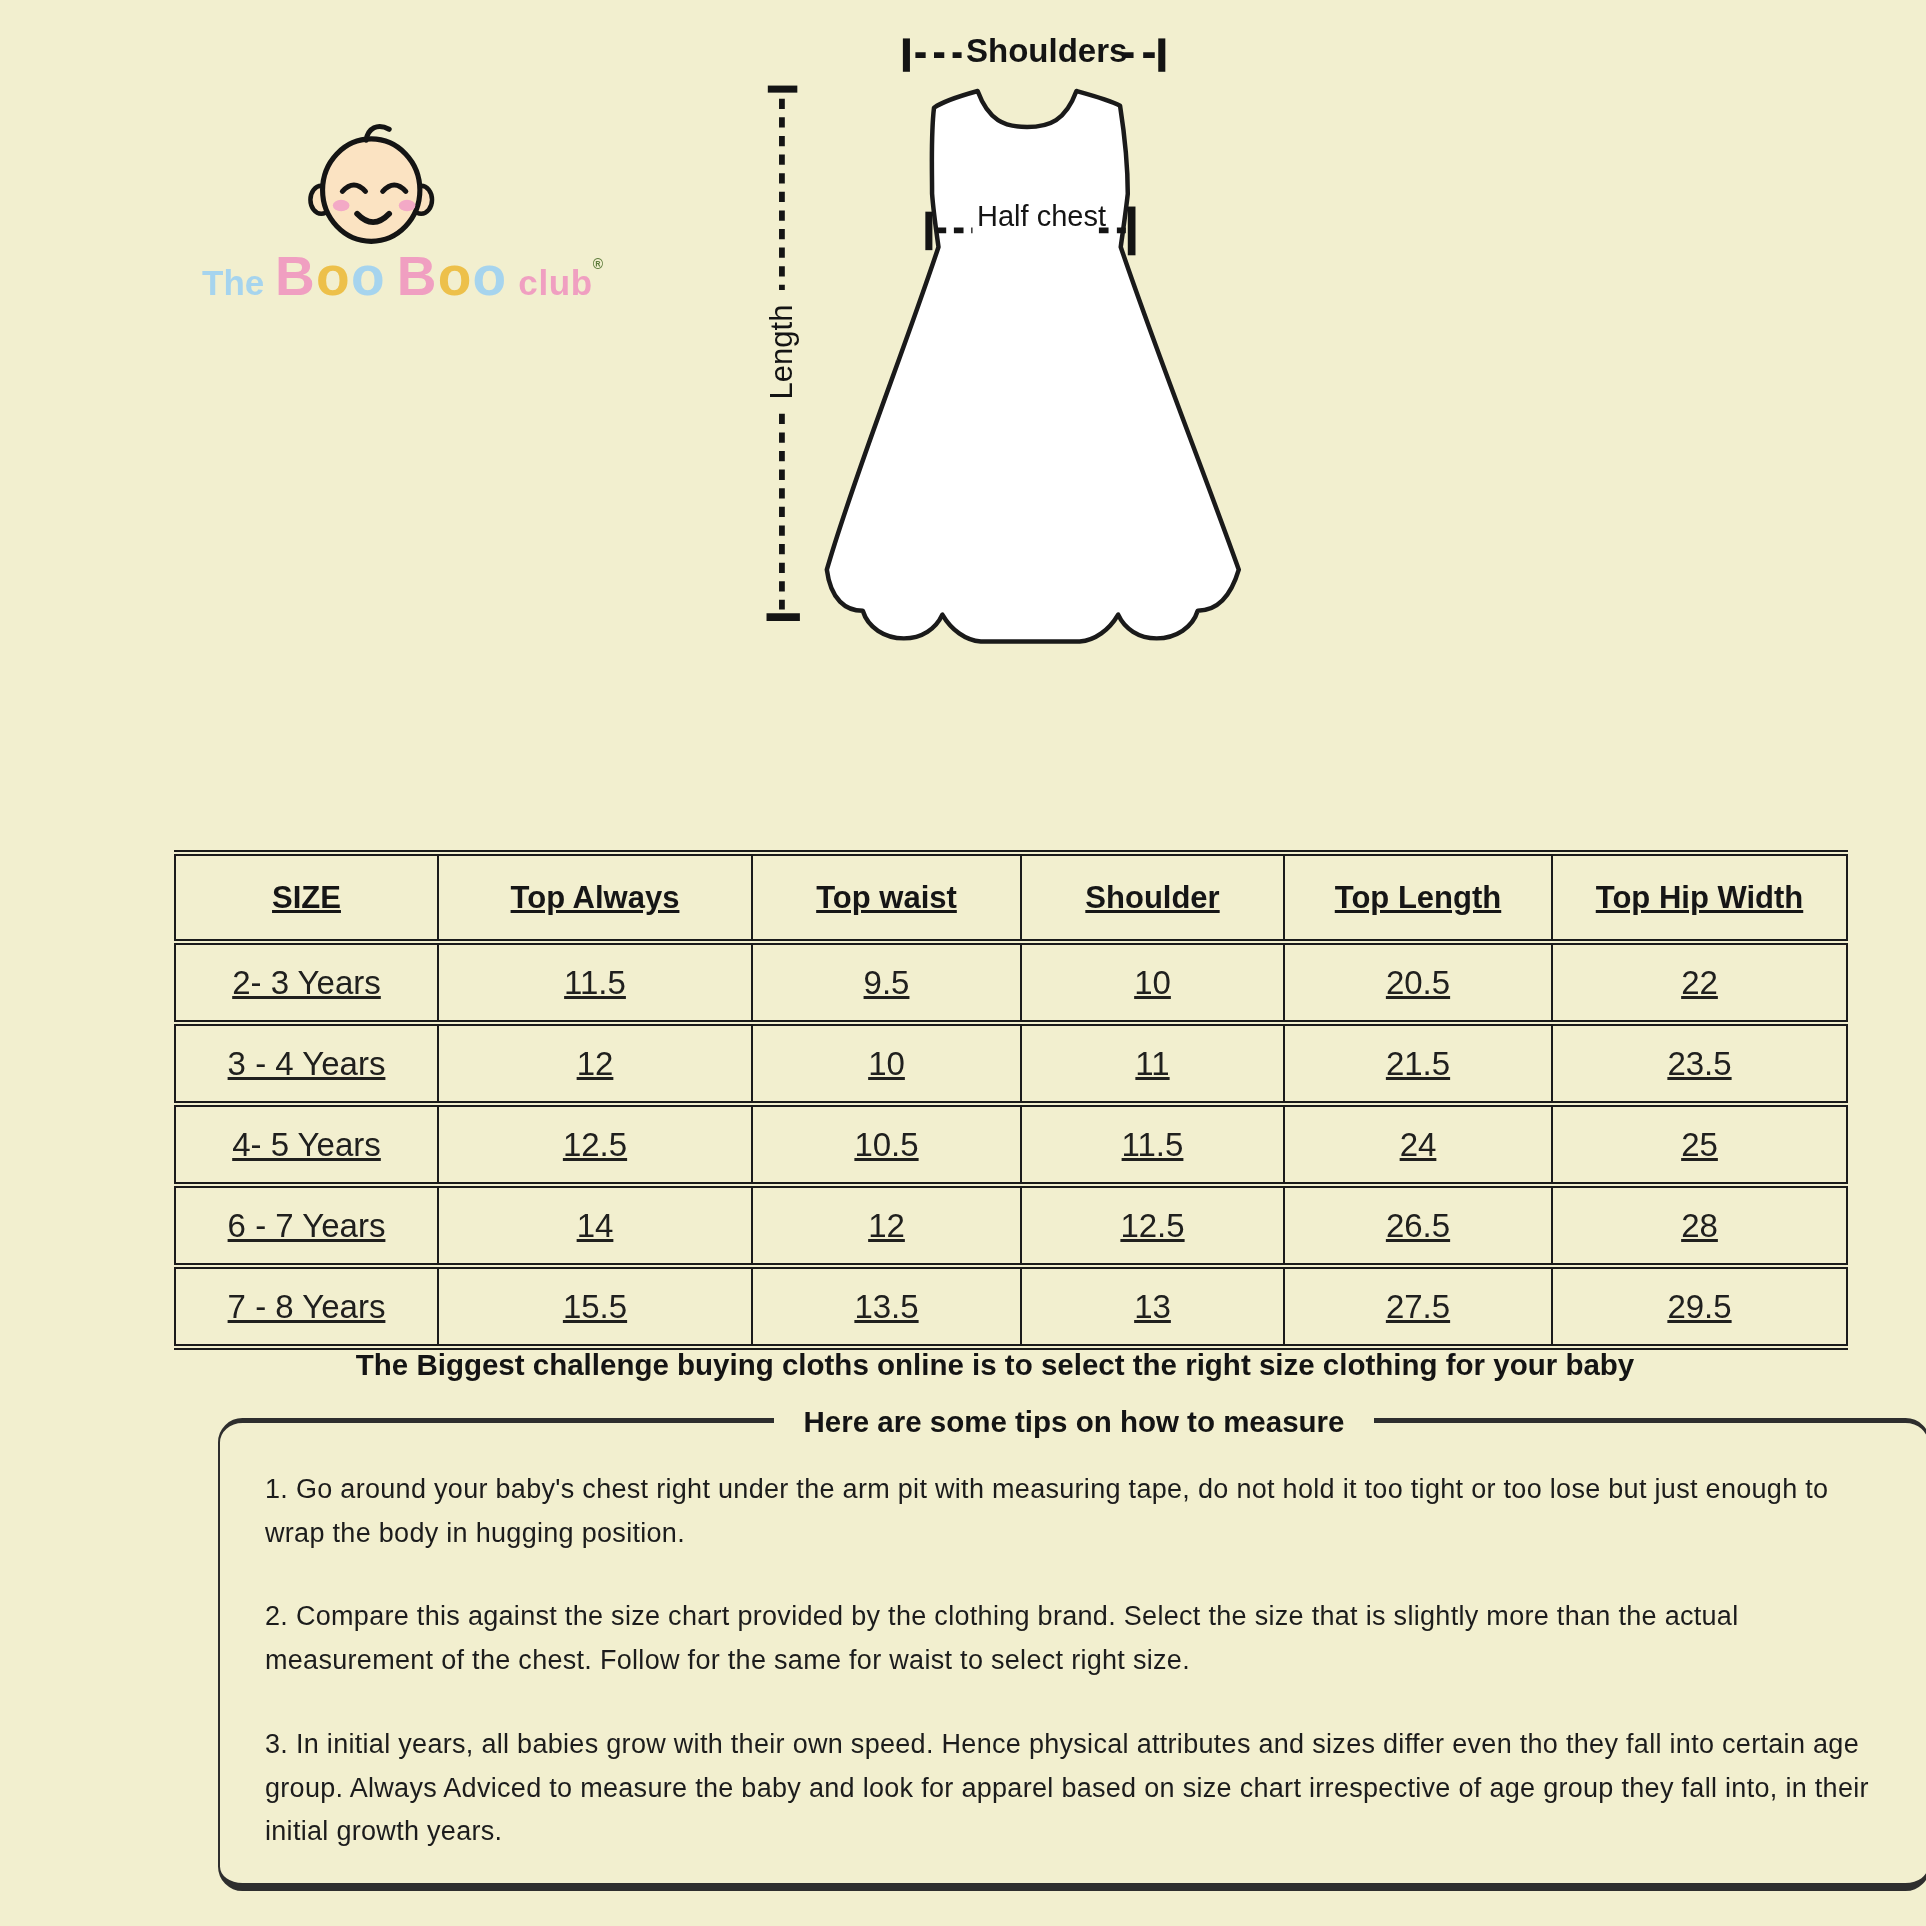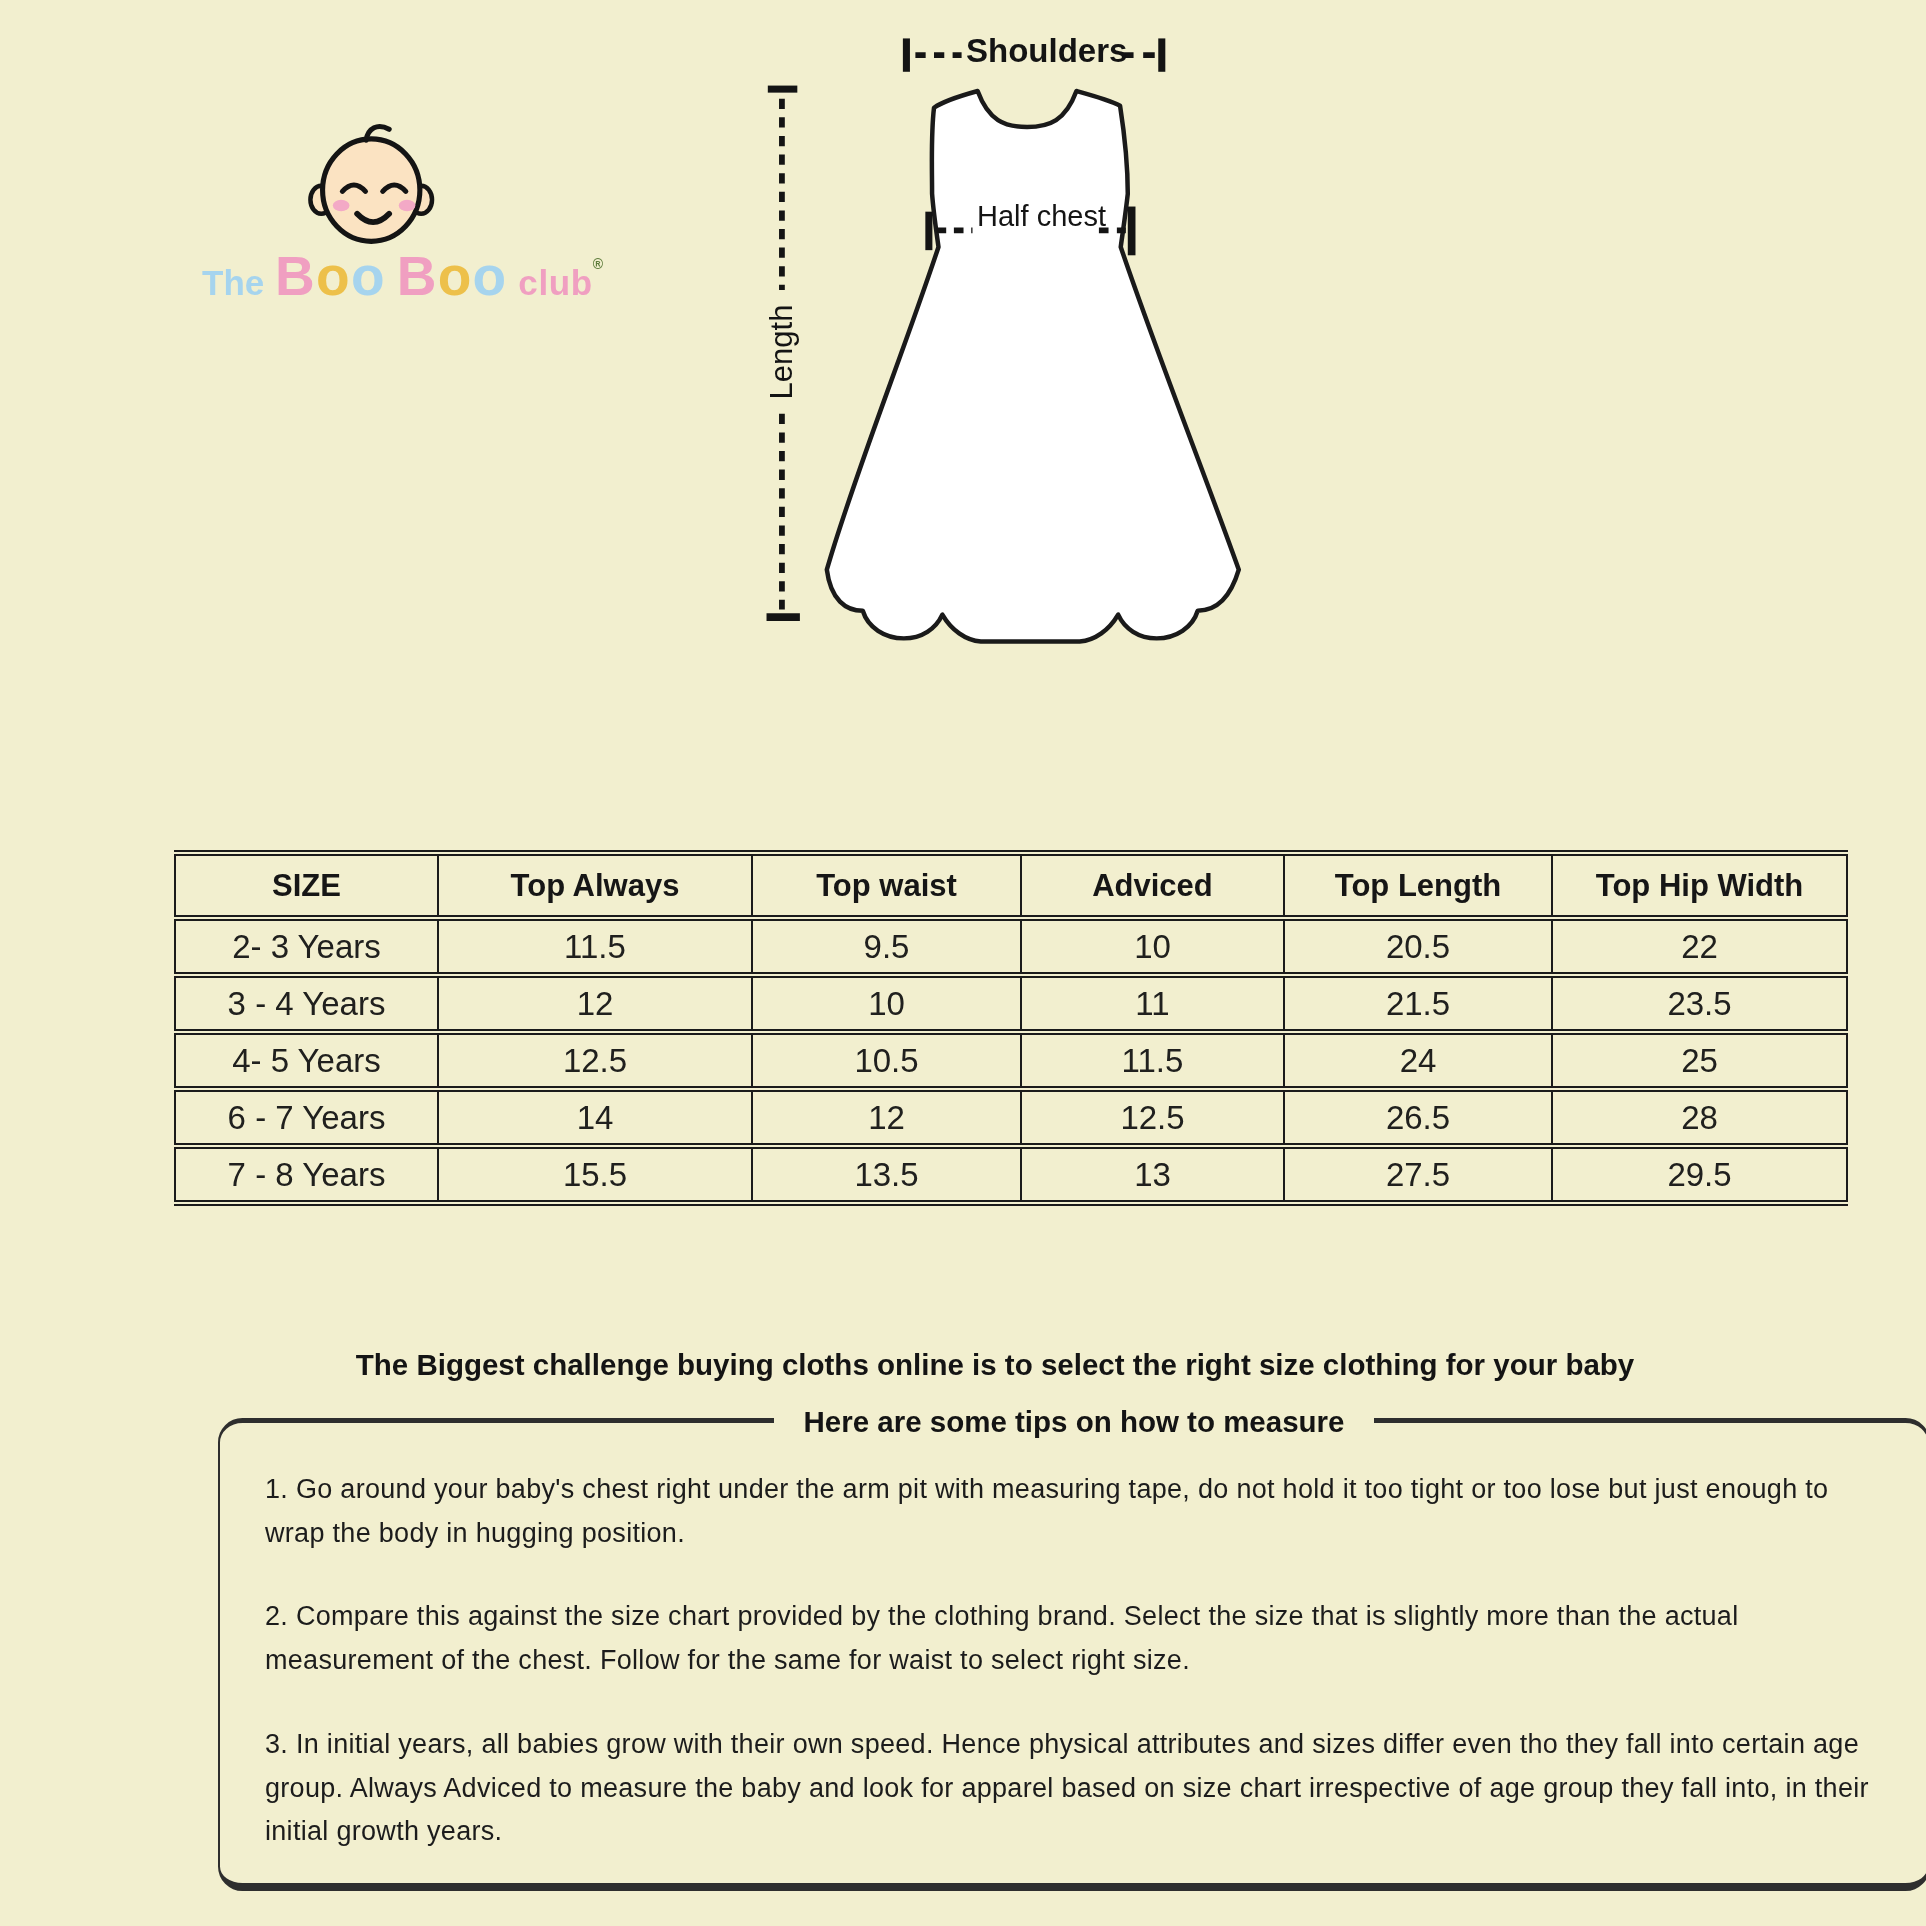--- a/index.html
+++ b/index.html
@@ -45,22 +45,23 @@
   .size-table{
     position:absolute;left:174px;top:850px;width:1672px;
     border-collapse:collapse;table-layout:fixed;
     text-align:center;
   }
   .size-table th,.size-table td{
     border-left:2.6px solid #1b1b1b;
     border-right:2.6px solid #1b1b1b;
     border-top:6.4px double #1b1b1b;
     border-bottom:6.4px double #1b1b1b;
-    padding:0;
+    padding:12px;
     vertical-align:middle;
+    text-decoration:underline;
   }
   .size-table th{height:59px;font-size:31px;font-weight:bold;color:#161616;}
   .size-table td{height:51px;font-size:33px;font-weight:400;color:#20201e;}
 
   
   .challenge-title{
     position:absolute;left:218px;top:1348px;width:1554px;
     text-align:center;font-size:29.5px;font-weight:bold;color:#141414;
   }
   .tips-box{
@@ -165,21 +166,21 @@
         <col style="width:269px">
       <col style="width:263px">
         <col style="width:268px">
         <col style="width:295px">
     </colgroup>
     <thead>
       <tr>
         <th>SIZE</th>
         <th>Top Always</th>
         <th>Top waist</th>
-        <th>Adviced</th>
+        <th>Shoulder</th>
         <th>Top Length</th>
         <th>Top Hip Width</th>
       </tr>
     </thead>
     <tbody>
       <tr>
         <td>2- 3 Years</td>
         <td>11.5</td>
         <td>9.5</td>
         <td>10</td>

